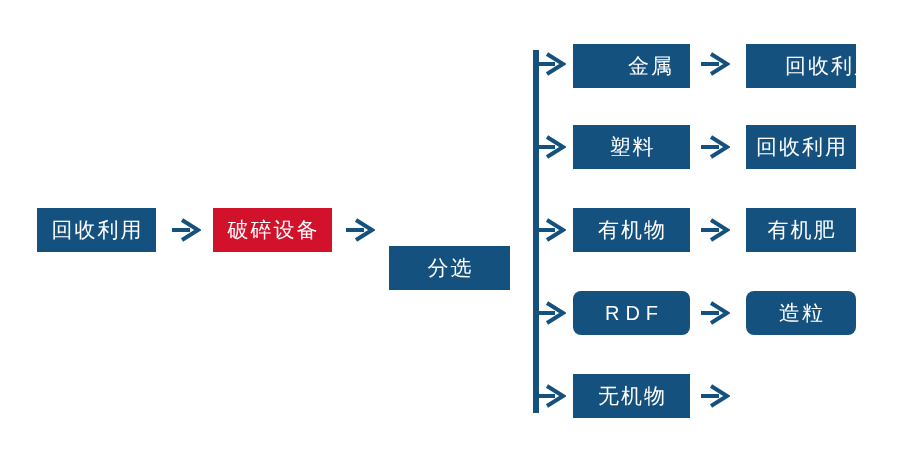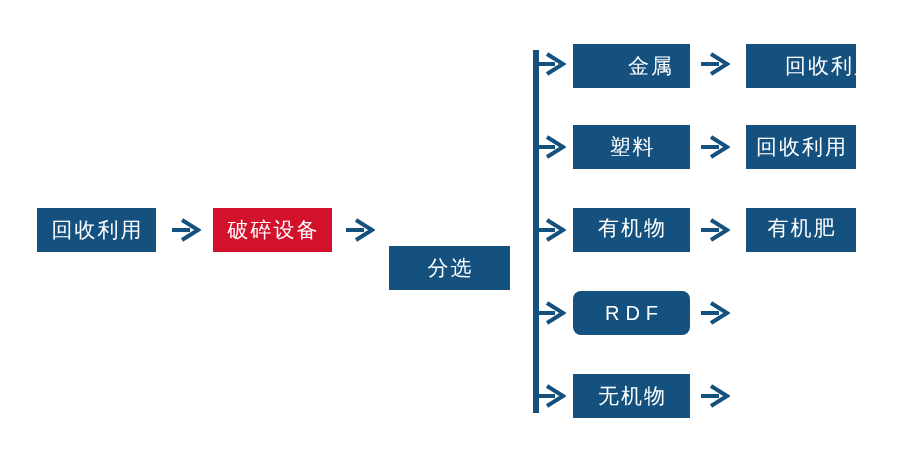--- a/index.html
+++ b/index.html
@@ -57,21 +57,21 @@
 
   
   .b-arrow   { left: 536px; }
   .c-cat     { left: 573px; width: 117px; }
   .m-arrow   { left: 700px; }
   .c-res     { left: 746px; width: 110px; }
 
   
   .r0.node { top: 44px; padding-left: 37px; }  .r0.arrow { top: 52px; }
   .r1.node { top: 125px; } .r1.arrow { top: 135px; }
-  .r2.node { top: 208px; font-family: Liberation Mono, monospace; } .r2.arrow { top: 218px; }
+  .r2.node { top: 208px; } .r2.arrow { top: 218px; }
   .r3.node { top: 291px; border-radius: 8px; } .r3.arrow { top: 301px; }
   .r4.node { top: 374px; } .r4.arrow { top: 384px; }
 </style>
 </head>
 <body>
 
 <svg width="0" height="0" style="position:absolute" aria-hidden="true">
   <defs>
     <g id="arr" fill="none" stroke="currentColor" stroke-width="4">
       <path d="M1 12 H19"></path>
@@ -145,20 +145,21 @@
       <svg viewBox="0 0 30 24">
         <use href="#arr"></use>
       </svg>
     </div>
   <div class="node c-cat r3 latin">RDF</div>
   <div class="arrow m-arrow r3">
       <svg viewBox="0 0 30 24">
         <use href="#arr"></use>
       </svg>
     </div>
+  <div class="node c-res r3">造粒</div>
 
   <div class="arrow b-arrow r4">
       <svg viewBox="0 0 30 24">
         <use href="#arr"></use>
       </svg>
     </div>
   <div class="node c-cat r4">无机物</div>
   <div class="arrow m-arrow r4">
       <svg viewBox="0 0 30 24">
         <use href="#arr"></use>

